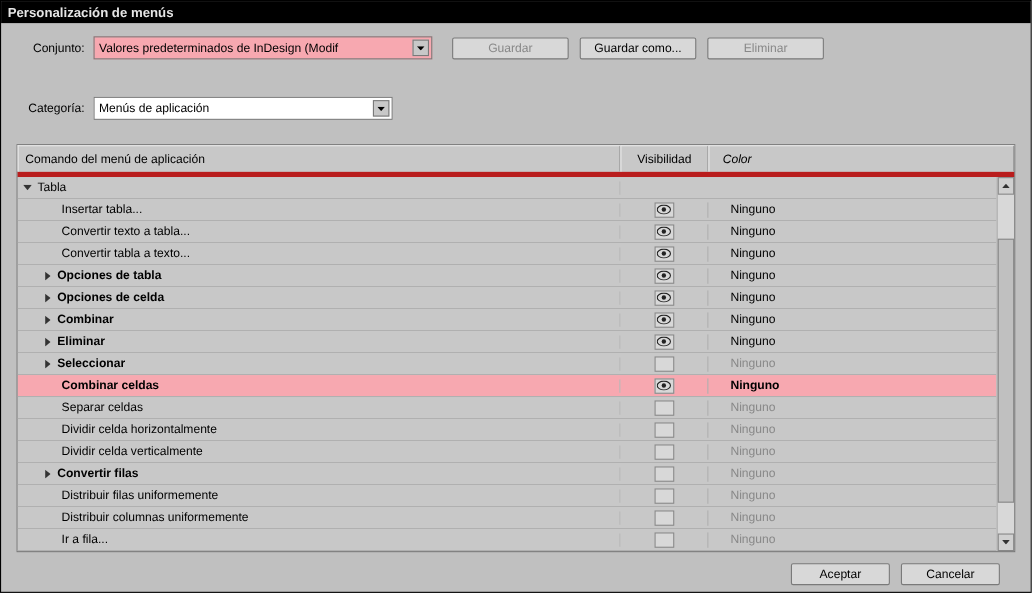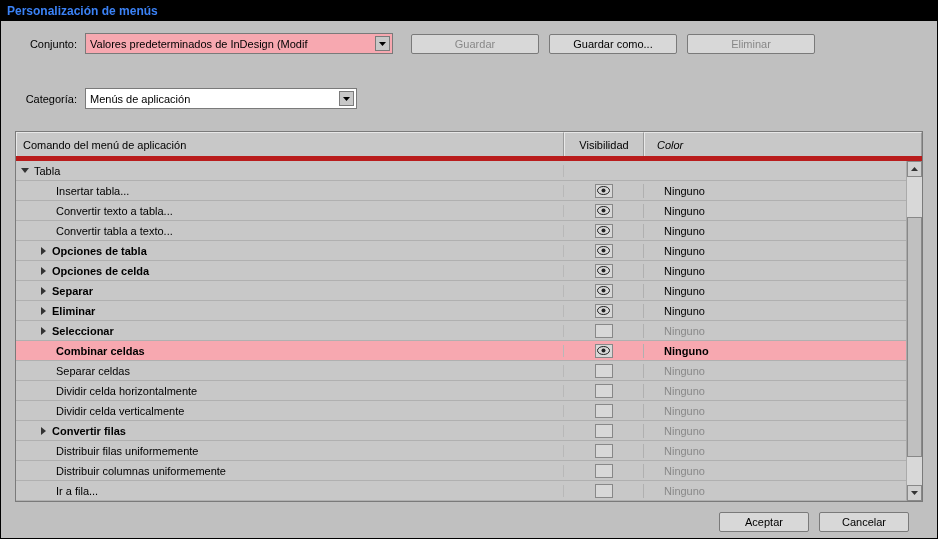--- a/index.html
+++ b/index.html
@@ -1,27 +1,27 @@
 <!DOCTYPE html>
 <html><head>
 <meta charset="utf-8">
 <style>
 * { box-sizing: border-box; margin: 0; padding: 0; font-family: Tahoma, Arial, sans-serif; font-size: 11px; }
 body { background: #e8e8e8; }
 .window { width: 938px; height: 539px; background: #c0c0c0; border: 1px solid #000; display: flex; flex-direction: column; }
-.titlebar { background: #000; color: #3b82f6; padding: 3px 6px; font-weight: bold; font-size: 12px; }
+.titlebar { background: #000; color: #e5e5e5; padding: 3px 6px; font-weight: bold; font-size: 12px; }
 .content { padding: 12px 14px 8px 14px; flex: 1; display: flex; flex-direction: column; }
 .row { display: flex; align-items: center; margin-bottom: 8px; }
 .label { width: 70px; text-align: right; padding-right: 8px; }
 .select { border: 1px solid #7a7a7a; background: #fff; height: 21px; display: flex; align-items: center; padding: 0 4px; position: relative; }
 .select.pink { background: #f7a8b0; }
 .select .val { flex: 1; white-space: nowrap; overflow: hidden; }
 .dd-btn { width: 15px; height: 15px; border: 1px solid #7a7a7a; background: #c8c8c8; display: flex; align-items: center; justify-content: center; position: absolute; right: 2px; top: 2px; }
 .dd-btn svg { width: 7px; height: 4px; }
-.btn { border: 1px solid #7a7a7a; background: #d8d8d8; padding: 3px 0; width: 128px; text-align: center; border-radius: 2px; }
+.btn { border: 1px solid #7a7a7a; background: #d8d8d8; padding: 3px 0; width: 106px; text-align: center; border-radius: 2px; }
 .btn.disabled { color: #888; }
 .spacer-lg { height: 26px; }
 .table-wrap { border: 1px solid #7a7a7a; flex: 1; display: flex; flex-direction: column; background: #c8c8c8; margin-bottom: 8px; position: relative; }
 .table-inner { flex: 1; display: flex; overflow: hidden; }
 .table-body { flex: 1; overflow: hidden; }
 .scrollbar { width: 16px; background: #d8d8d8; border-left: 1px solid #aaa; position: relative; }
 .sb-btn { height: 16px; border: 1px solid #888; background: #d0d0d0; display: flex; align-items: center; justify-content: center; }
 .sb-track { position: absolute; top: 16px; bottom: 16px; left: 0; right: 0; }
 .sb-thumb { background: #c0c0c0; border: 1px solid #888; height: 240px; margin-top: 40px; }
 .thead { display: flex; border-bottom: 5px solid #b91c1c; }
@@ -198,21 +198,21 @@
               <div class="tcell col">Ninguno</div>
             </div>
             <div class="trow">
               <div class="tcell cmd">
                 <span class="indent-1" style="display: flex; align-items: center;">
                   <span class="arrow">
                     <svg width="5" height="8" viewBox="0 0 5 8">
                       <path d="M0 0 L5 4 L0 8 Z" fill="#333"></path>
                     </svg>
                   </span>
-                  <span>Separar</span>
+                  <span>Combinar</span>
                 </span>
               </div>
               <div class="tcell vis">
                 <span class="eyebox">
                   <svg viewBox="0 0 13 9">
                     <ellipse cx="6.5" cy="4.5" rx="6" ry="4" fill="none" stroke="#222" stroke-width="1"></ellipse>
                     <circle cx="6.5" cy="4.5" r="2" fill="#222"></circle>
                   </svg>
                 </span>
               </div>

